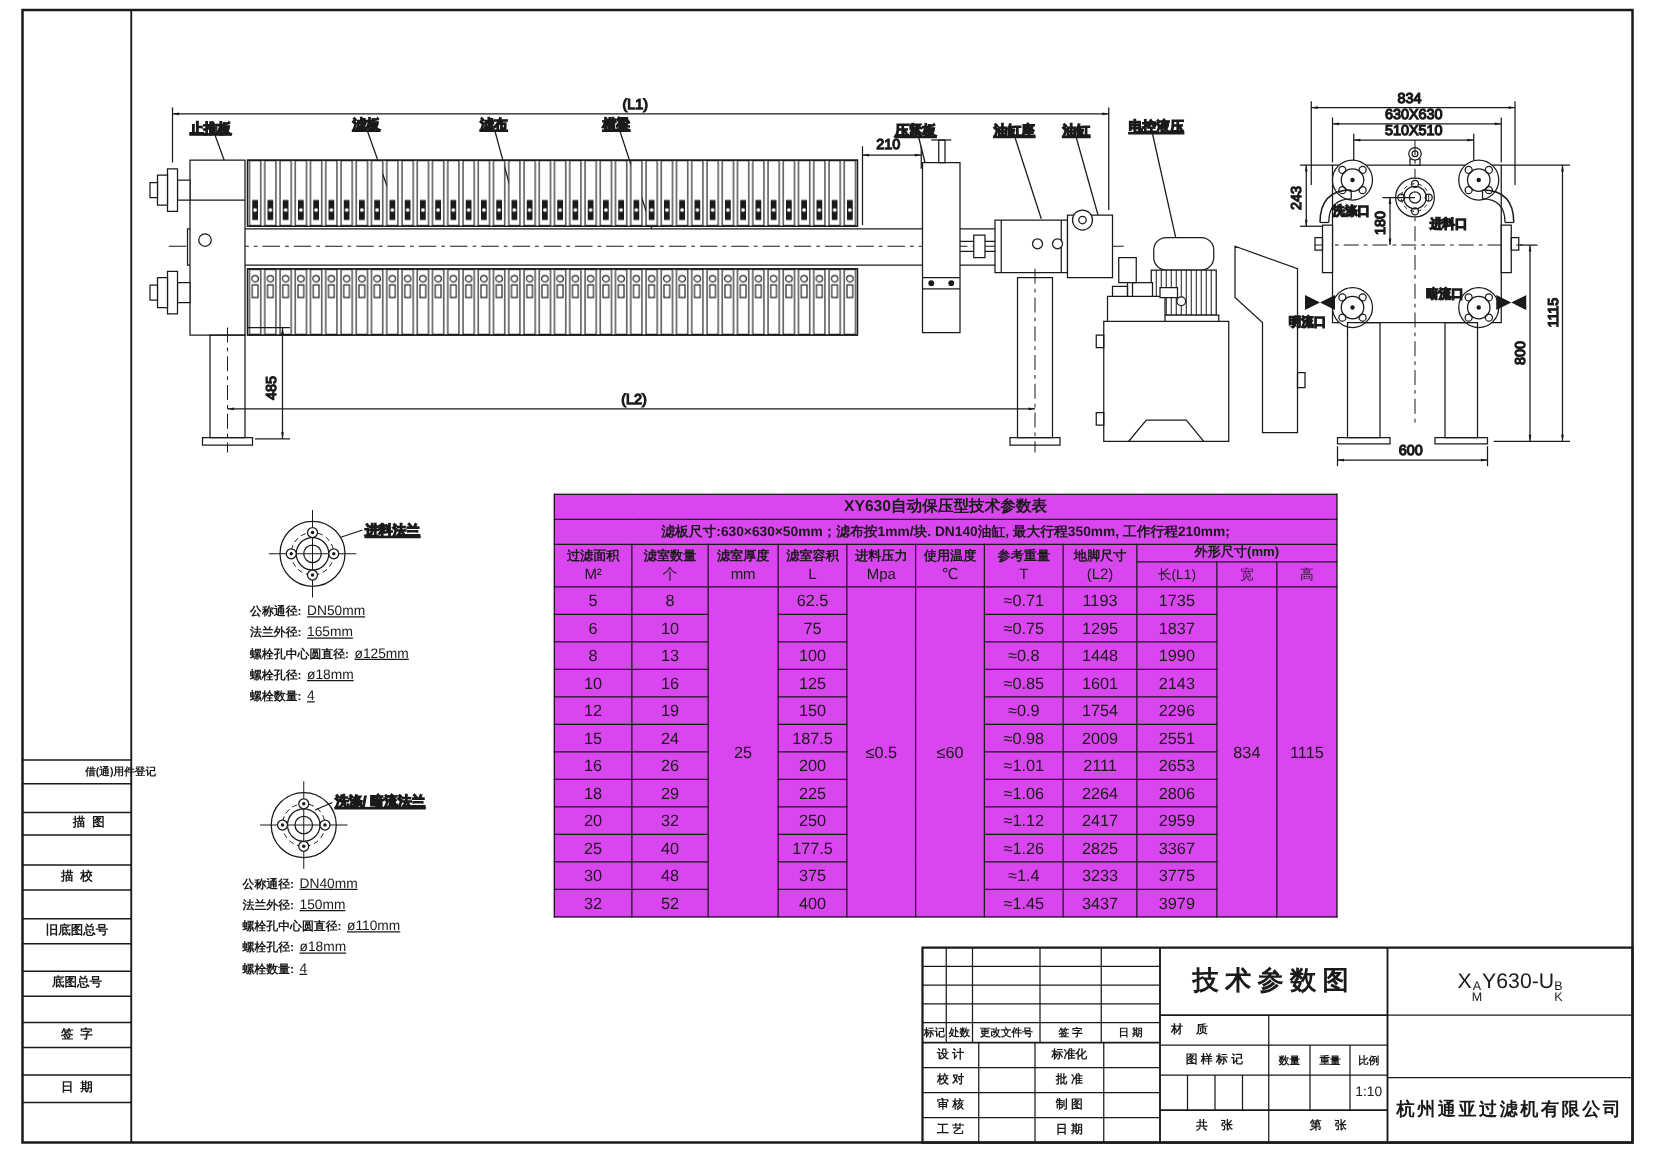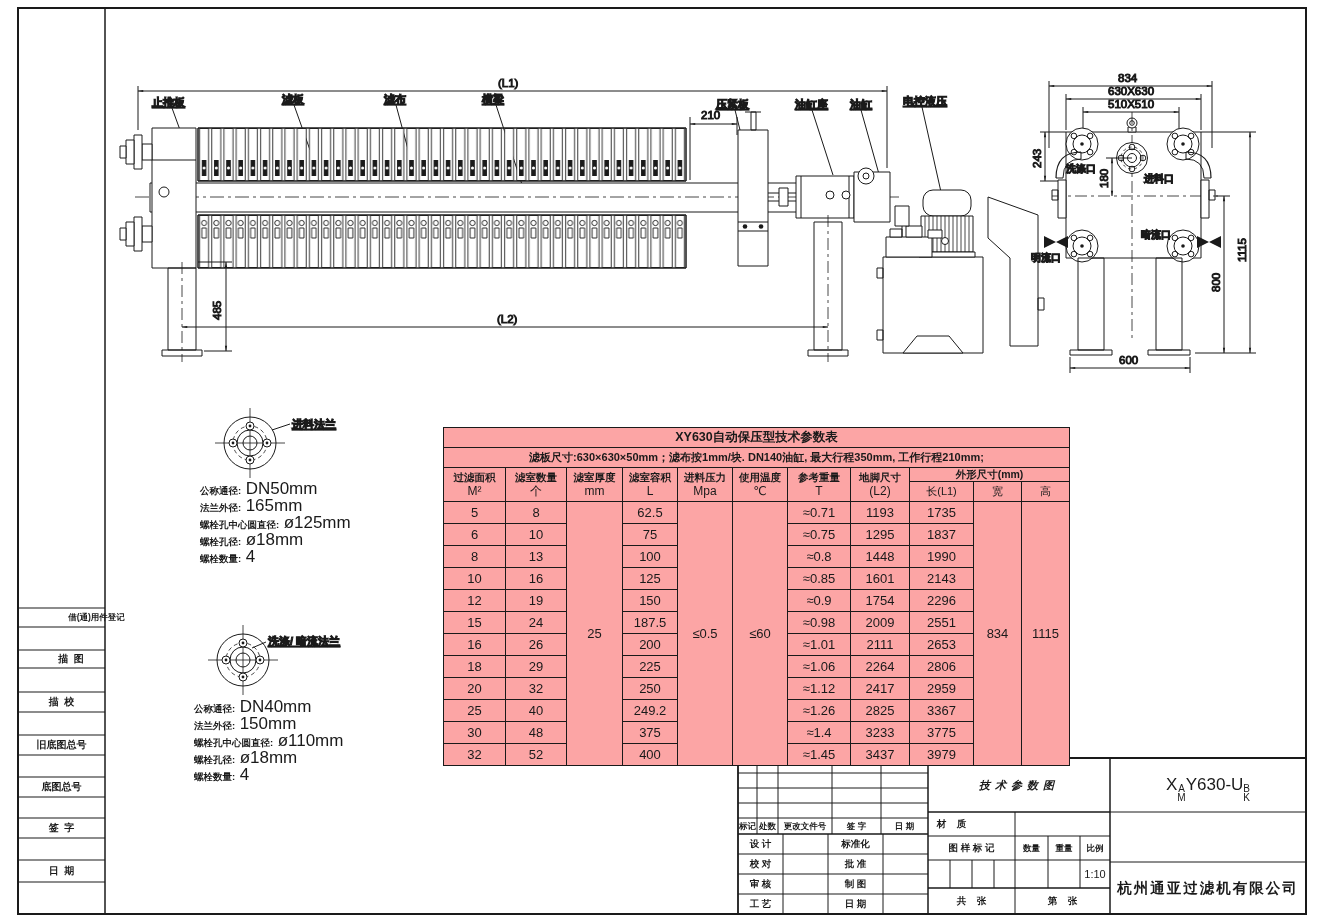--- a/index.html
+++ b/index.html
@@ -7,42 +7,42 @@
           font-family:"Liberation Sans","DejaVu Sans",sans-serif;color:#1a1a1a;}
   .art{position:absolute;left:0;top:0;width:1323px;height:923px;}
   .art *{vector-effect:non-scaling-stroke;}
   svg text{fill:#1a1a1a;font-family:"Liberation Sans","DejaVu Sans",sans-serif;}
   .dim{font-size:11.5px;}
   .lbl{font-size:11px;font-weight:bold;text-decoration:underline;}
   .plbl{font-size:10px;font-weight:bold;}
 
   
   table.param{position:absolute;left:443px;top:395px;border-collapse:collapse;table-layout:fixed;
-              background:#fca5a5;border:1.6px solid #1a1a1a;margin-top:32px;}
+              background:#d946ef;border:1.6px solid #1a1a1a;}
   table.param td{border:1px solid #1a1a1a;text-align:center;padding:0;white-space:nowrap;overflow:hidden;}
   td.t-title{height:19px;font-weight:bold;font-size:12.5px;}
   td.t-spec{height:19px;font-weight:bold;font-size:11px;text-align:left;padding-left:5px;}
   .hn{font-size:10.5px;font-weight:bold;line-height:13px;}
   .hu{font-size:12px;line-height:15px;}
   tr.hd2 td{height:19px;font-size:11px;font-weight:normal;}
   td.d{height:21px;font-size:13px;}
 
   
   .abs{position:absolute;display:block;text-align:center;white-space:pre;}
   .tb-s{font-size:8.5px;font-weight:bold;}
   .tb-m{font-size:9.5px;font-weight:bold;}
-  .tb-big{font-size:11px;font-weight:bold;letter-spacing:5px;font-style:italic;}
+  .tb-big{font-size:21px;font-weight:bold;letter-spacing:5px;}
   .tb-model{font-size:17px;letter-spacing:0;}
   .stack{display:inline-flex;flex-direction:column;font-size:10px;line-height:9px;vertical-align:-2px;}
   .tb-co{font-size:14.5px;font-weight:bold;letter-spacing:2px;}
   .sb{font-size:10px;font-weight:bold;}
   .sb-sm{font-size:8.5px;font-weight:bold;padding-left:35px;}
   .frow{position:absolute;white-space:nowrap;}
   .flabel{font-size:9.5px;font-weight:bold;}
-  .fval{font-size:17px;}
+  .fval{font-size:11px;text-decoration:underline;}
 </style>
 </head>
 <body>
 
 <div class="canvas">
 
 <svg class="art" viewBox="0 0 1323 923" fill="none" stroke="#1a1a1a" stroke-width="1">
 <defs>
   <marker id="ar" viewBox="0 0 10 10" refX="9.5" refY="5" markerWidth="13" markerHeight="5.5" orient="auto-start-reverse">
     <path d="M0,3 L10,5 L0,7 z" fill="#1a1a1a" stroke="none"></path>
@@ -535,21 +535,21 @@
     <td class="d">32</td>
     <td class="d">250</td>
     <td class="d">≈1.12</td>
     <td class="d">2417</td>
     <td class="d">2959</td>
   </tr>
 
   <tr>
     <td class="d">25</td>
     <td class="d">40</td>
-    <td class="d">249.2</td>
+    <td class="d">177.5</td>
     <td class="d">≈1.26</td>
     <td class="d">2825</td>
     <td class="d">3367</td>
   </tr>
 
   <tr>
     <td class="d">30</td>
     <td class="d">48</td>
     <td class="d">375</td>
     <td class="d">≈1.4</td>

